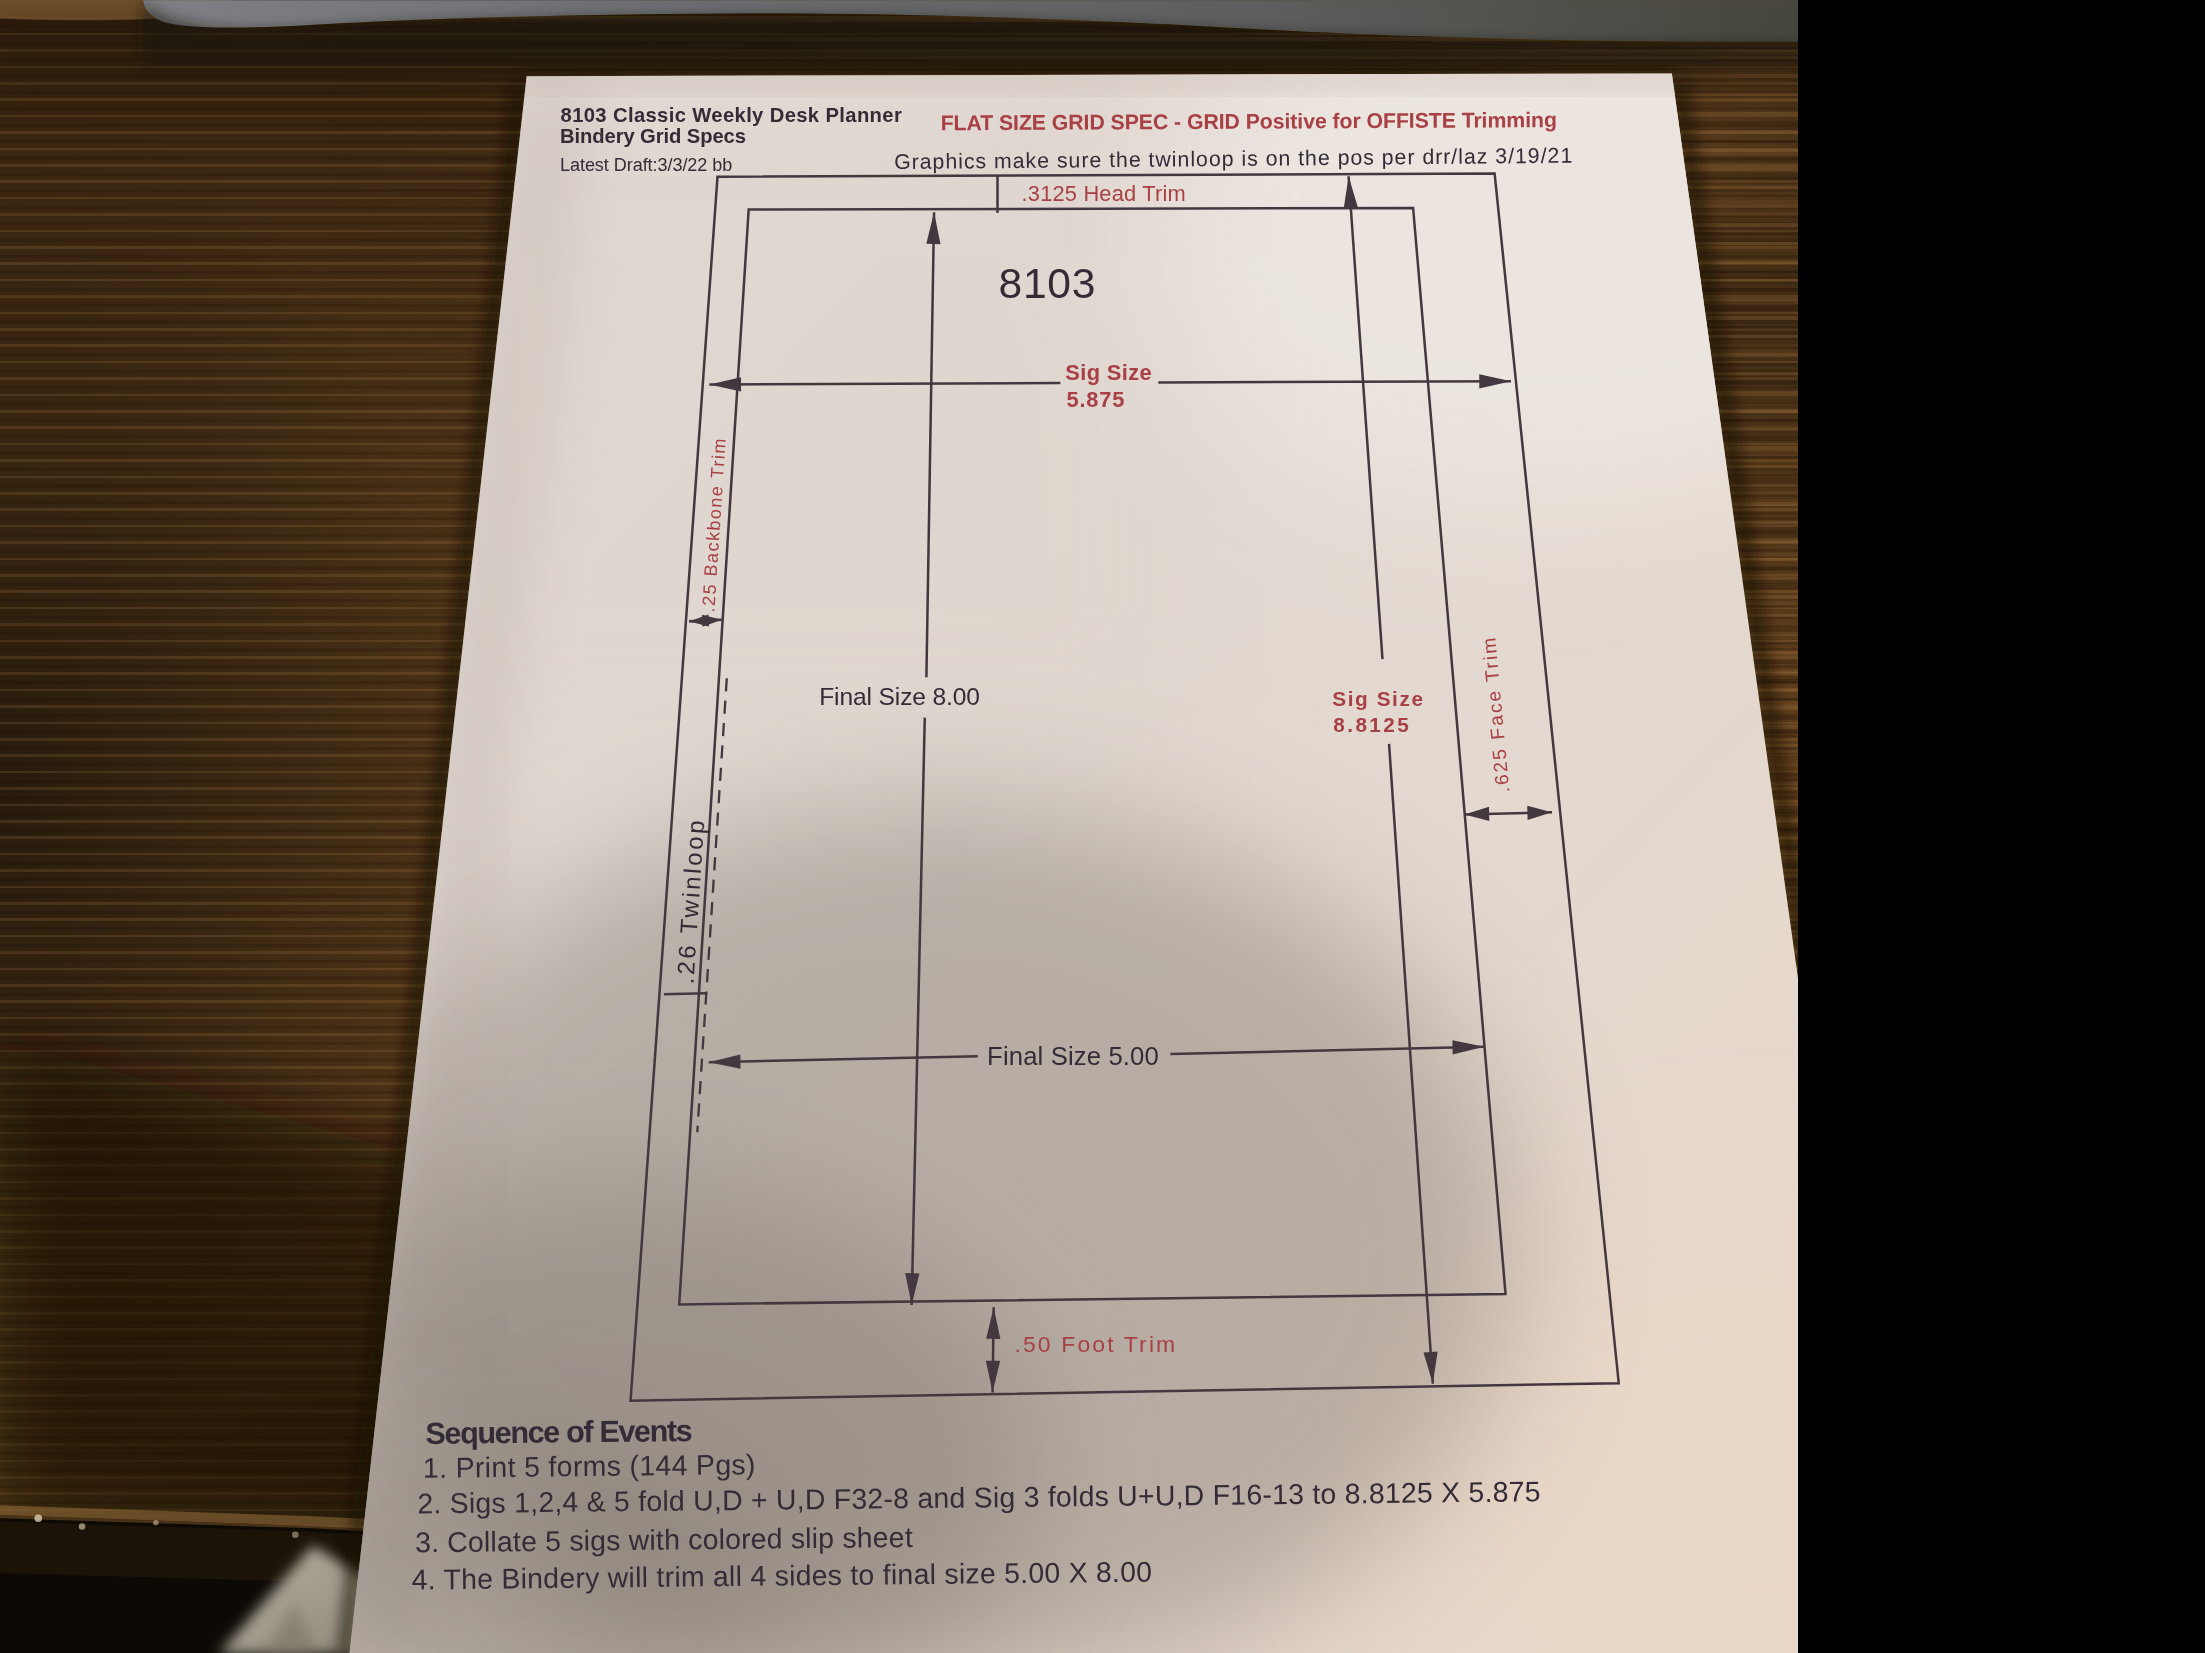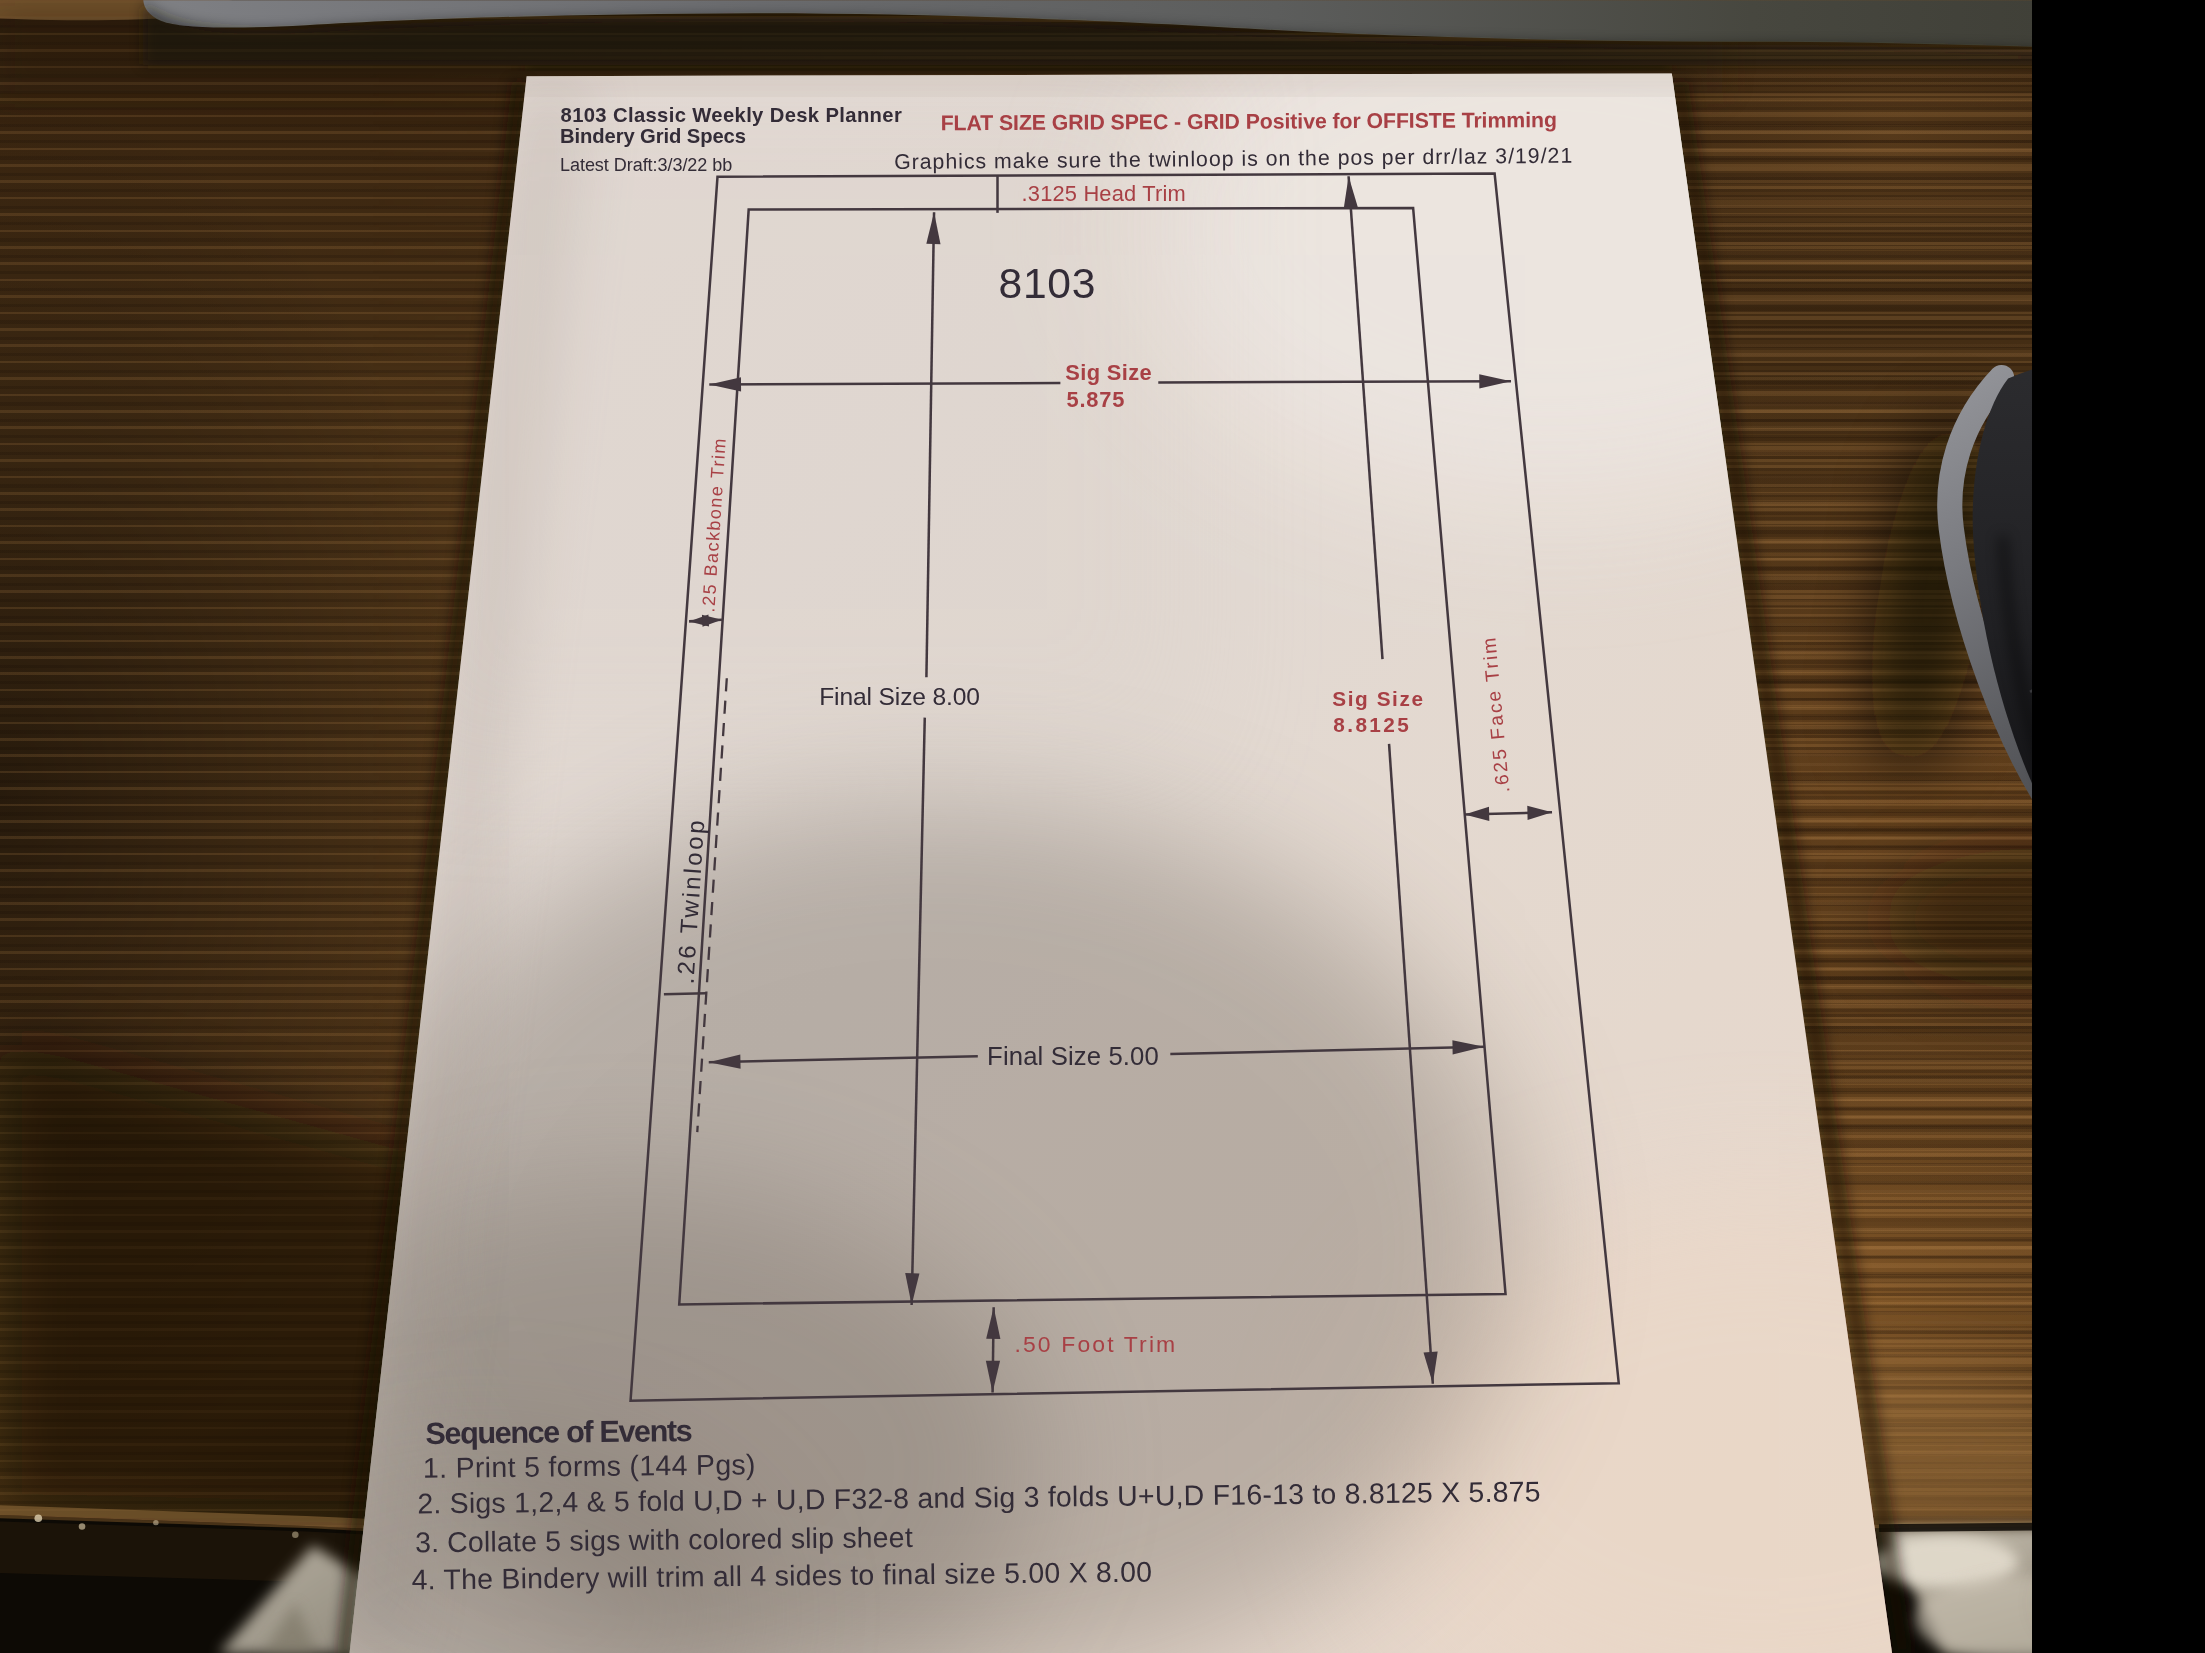--- a/index.html
+++ b/index.html
@@ -1,15 +1,15 @@
 <!DOCTYPE html>
 <html style="font-size:8.8px"><head><meta charset="utf-8">
 <style>
 html,body{margin:0;padding:0;background:#000;}
-#scene{position:relative;width:2032px;height:1654px;overflow:hidden;
+#scene{position:relative;width:1798px;height:1654px;overflow:hidden;
   font-family:"Liberation Sans", sans-serif;}
 
 #wood{position:absolute;inset:0;background:
  radial-gradient(820px 602px at 94% 48%, rgba(140,88,38,.36), rgba(0,0,0,0) 72%),
  radial-gradient(492px 230px at 93% 8%, rgba(150,102,50,.30), rgba(0,0,0,0) 75%),
  radial-gradient(820px 383px at 88% 78%, rgba(175,118,55,.50), rgba(0,0,0,0) 70%),
  radial-gradient(438px 219px at 72% 88%, rgba(190,130,62,.40), rgba(0,0,0,0) 75%),
  radial-gradient(629px 930px at 0% 48%, rgba(0,0,0,.48), rgba(0,0,0,0) 76%),
  radial-gradient(820px 383px at 28% 100%, rgba(0,0,0,.5), rgba(0,0,0,0) 75%),
  linear-gradient(180deg,#271808 0%,#3c2711 9%,#493116 28%,#4c3317 52%,#523618 75%,#492f14 92%,#321f0c 100%),

